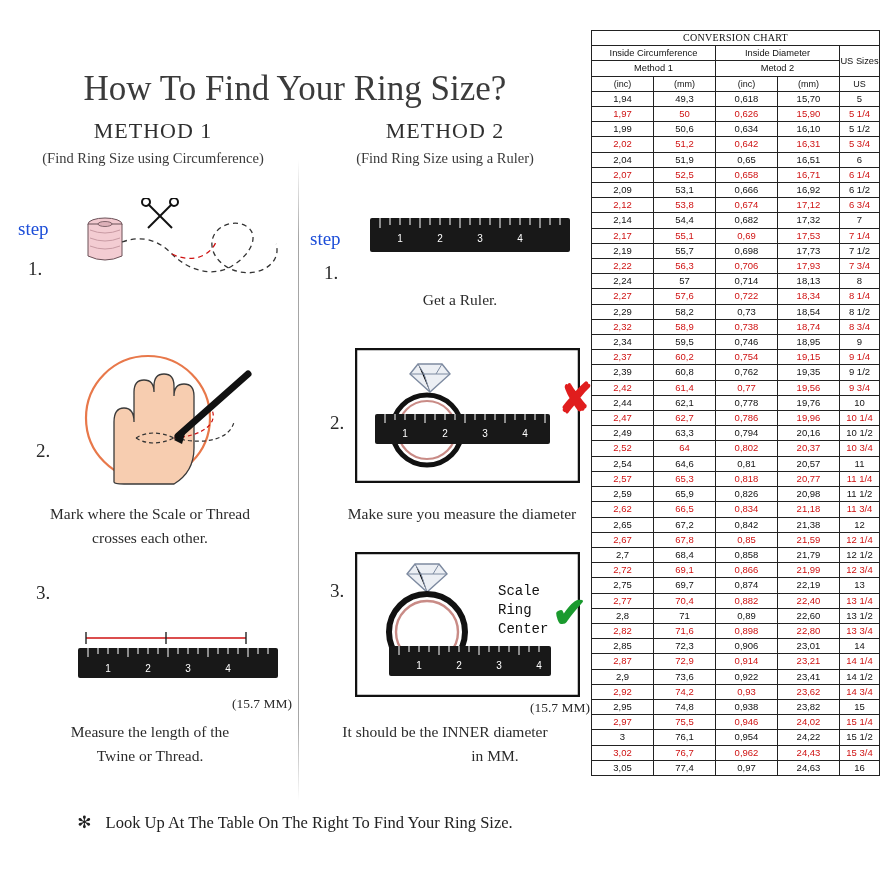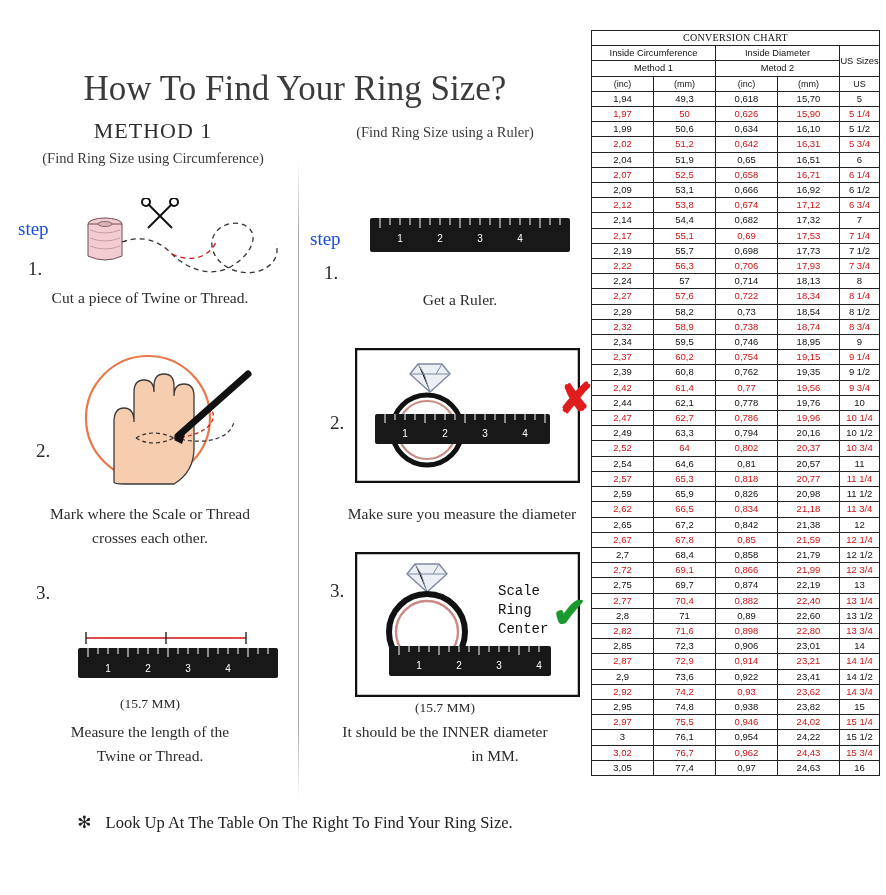--- a/index.html
+++ b/index.html
@@ -58,21 +58,21 @@
 
   .cap{
     position:absolute;
     text-align:center;
     font-size:15.5px;
     color:#2b2b2b;
     line-height:1.35;
   }
 
   .mm-note{
-    position:absolute;text-align:center;font-size:13.5px;color:#2b2b2b;
+    position:absolute;text-align:right;font-size:13.5px;color:#2b2b2b;
   }
 
   .footer{
     position:absolute;left:0;top:812px;width:590px;
     text-align:center;font-size:16.5px;color:#222;
   }
   .footer .star{font-size:17px;margin-right:14px;}
 
   
   .ill{position:absolute;}
@@ -141,21 +141,20 @@
         <line x1="88" y1="6" x2="112" y2="30"></line>
         <line x1="112" y1="6" x2="88" y2="30"></line>
         <circle cx="86" cy="4" r="4"></circle>
         <circle cx="114" cy="4" r="4"></circle>
       </g>
 
       <path d="M62 44 C 85 36, 100 44, 112 56 C 128 72, 152 80, 172 68 C 192 56, 200 36, 186 28 C 172 20, 150 30, 152 48 C 154 66, 176 78, 196 74 C 212 70, 220 58, 216 46" stroke="#333" stroke-width="1.3" fill="none" stroke-dasharray="5 4"></path>
       <path d="M112 56 C 132 66, 150 58, 156 44" stroke="#cf1212" stroke-width="1.3" fill="none" stroke-dasharray="5 4"></path>
     </svg>
 
-    <div class="cap" style="left:10px;top:288px;width:280px;">Cut a piece of  Twine or Thread.</div>
 
     <svg class="ill" style="left:62px;top:352px;" width="230" height="145" viewBox="0 0 230 145">
       <circle cx="86" cy="66" r="62" fill="none" stroke="#e8784a" stroke-width="2.2"></circle>
 
       <g fill="#f7cdb0" stroke="#3a3a3a" stroke-width="1.3">
         <path d="M52 130 L52 70 Q52 56 62 56 Q72 56 72 70 L72 40 Q72 28 82 28 Q92 28 92 40 L92 34 Q92 22 102 22 Q112 22 112 34 L112 44 Q112 32 122 32 Q132 32 132 44 L132 96 Q132 120 112 132 L62 132 Q52 132 52 130 Z"></path>
       </g>
 
       <path d="M74 86 Q90 96 112 86" stroke="#333" stroke-width="1.2" fill="none" stroke-dasharray="4 3"></path>
       <path d="M74 86 Q90 76 112 86" stroke="#333" stroke-width="1.2" fill="none" stroke-dasharray="4 3"></path>
@@ -207,20 +206,21 @@
         <text x="110" y="48" fill="#fff" font-size="10" font-family="Liberation Sans, sans-serif" text-anchor="middle">3</text>
         <text x="150" y="48" fill="#fff" font-size="10" font-family="Liberation Sans, sans-serif" text-anchor="middle">4</text>
       </svg>
     </div>
 
     <div class="mm-note" style="left:8px;top:696px;width:284px;">(15.7 MM)</div>
     <div class="cap" style="left:8px;top:722px;width:284px;">Measure the length of the</div>
     <div class="cap" style="left:8px;top:746px;width:284px;">Twine or Thread.</div>
 
     <div class="col col-2">
+      <div class="col-title">METHOD 2</div>
       <div class="col-sub">(Find Ring Size using a Ruler)</div>
     </div>
 
     <div class="step-word" style="left:310px;top:228px;">step</div>
     <div class="step-num" style="left:324px;top:262px;">1.</div>
     <div class="step-num" style="left:330px;top:412px;">2.</div>
     <div class="step-num" style="left:330px;top:580px;">3.</div>
 
     <div class="ill" style="left:370px;top:218px;">
       <svg width="200" height="36" viewBox="0 0 200 36">

